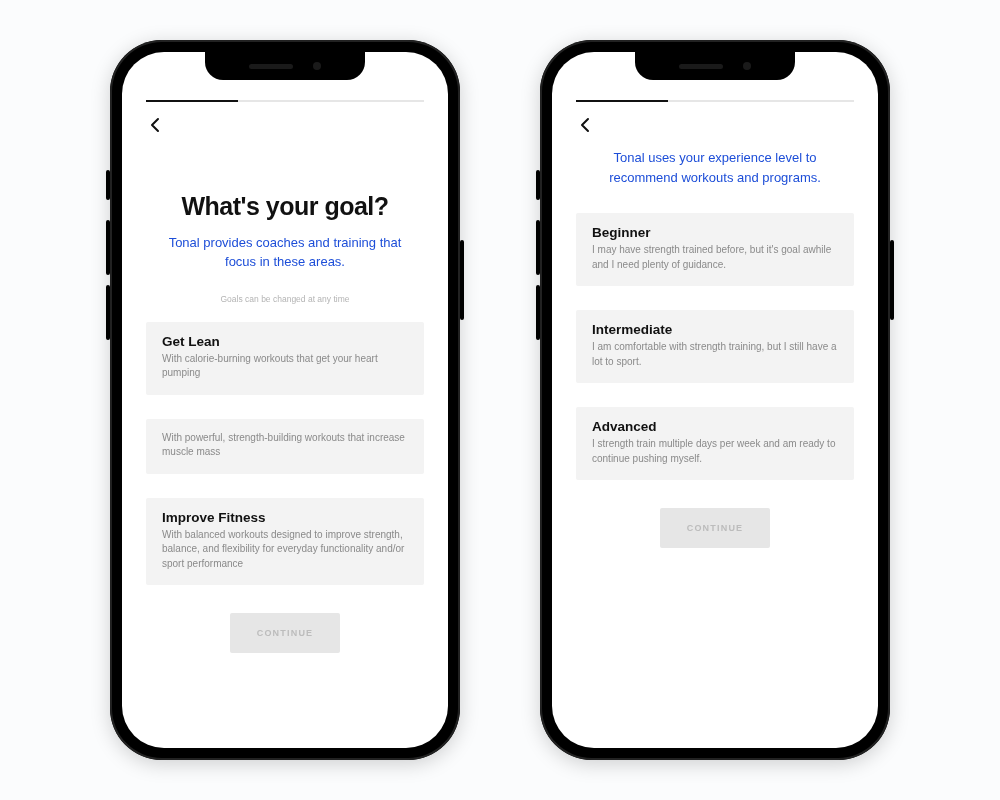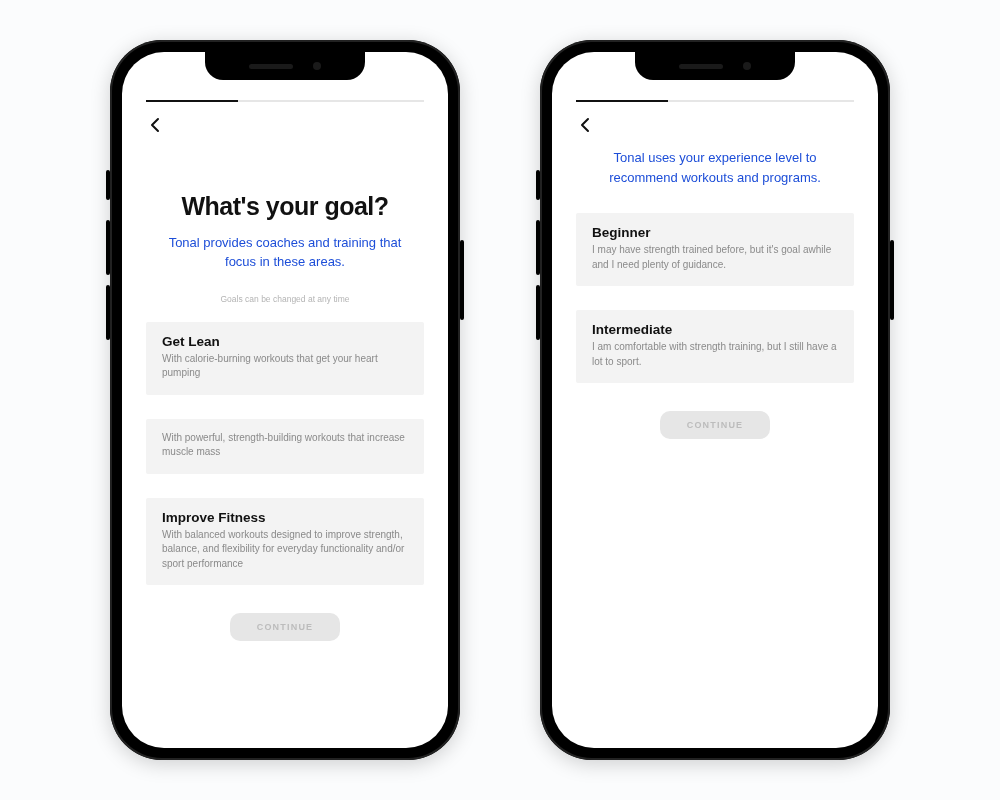--- a/index.html
+++ b/index.html
@@ -54,22 +54,22 @@
     .hint{
       text-align:center;color:#b4b4b4;font-size:8.5px;margin:22px 0 0;
     }
     .cards{margin:18px 24px 0;display:flex;flex-direction:column;gap:24px;}
     .card{
       background:#f3f3f3;border-radius:2px;padding:12px 16px 14px;cursor:pointer;
     }
     .card h3{font-size:13.5px;font-weight:700;color:#111;margin-bottom:3px;}
     .card p{font-size:10px;line-height:1.45;color:#8a8a8a;}
     .continue{
-      margin:28px auto 0;width:110px;height:28px;display:flex;align-items:center;justify-content:center;
-      background:#e6e6e6;color:#bcbcbc;font-size:9px;font-weight:700;letter-spacing:1.2px;border-radius:10px;
+      margin:28px auto 0;width:110px;height:40px;display:flex;align-items:center;justify-content:center;
+      background:#e6e6e6;color:#bcbcbc;font-size:9px;font-weight:700;letter-spacing:1.2px;border-radius:2px;
     }
   </style>
 </head>
 <body>
 
 <div class="phone">
   <span class="btn-side bl1"></span>
   <span class="btn-side bl2"></span>
   <span class="btn-side bl3"></span>
   <span class="btn-side br1"></span>
@@ -130,17 +130,21 @@
       <p class="sub">Tonal uses your experience level to recommend workouts and programs.</p>
       <div class="cards" style="margin-top:26px">
         <div class="card">
           <h3>Beginner</h3>
           <p>I may have strength trained before, but it's goal awhile and I need plenty of guidance.</p>
         </div>
         <div class="card">
           <h3>Intermediate</h3>
           <p>I am comfortable with strength training, but I still have a lot to sport.</p>
         </div>
+        <div class="card">
+          <h3>Advanced</h3>
+          <p>I strength train multiple days per week and am ready to continue pushing myself.</p>
+        </div>
       </div>
       <div class="continue">CONTINUE</div>
     </div>
   </div>
 </div>
 
 </body></html>

